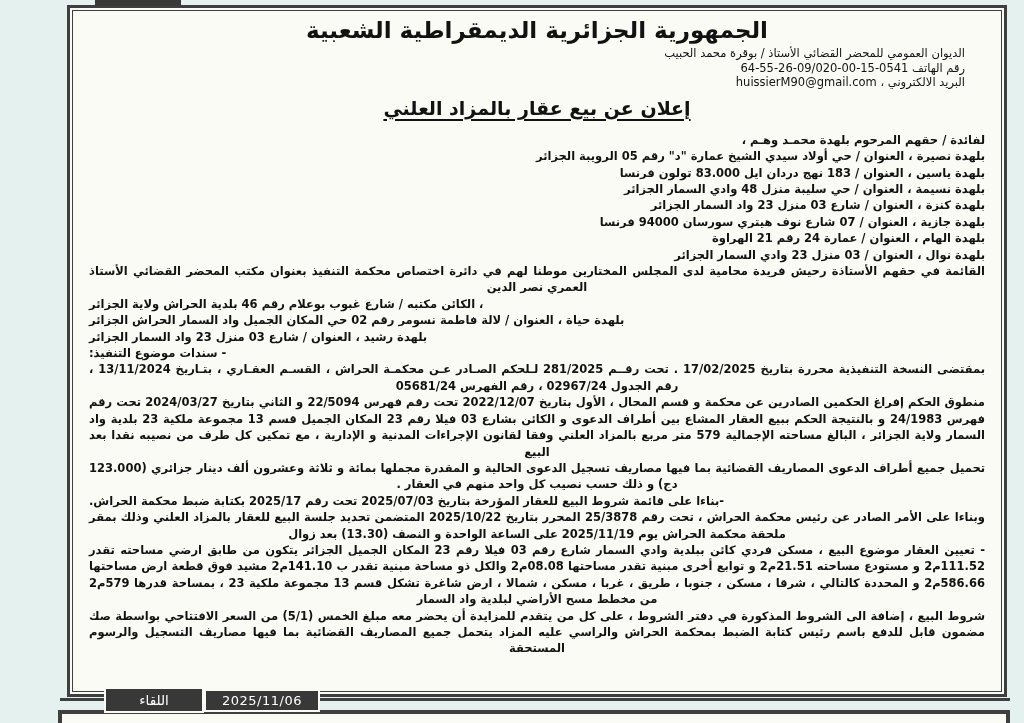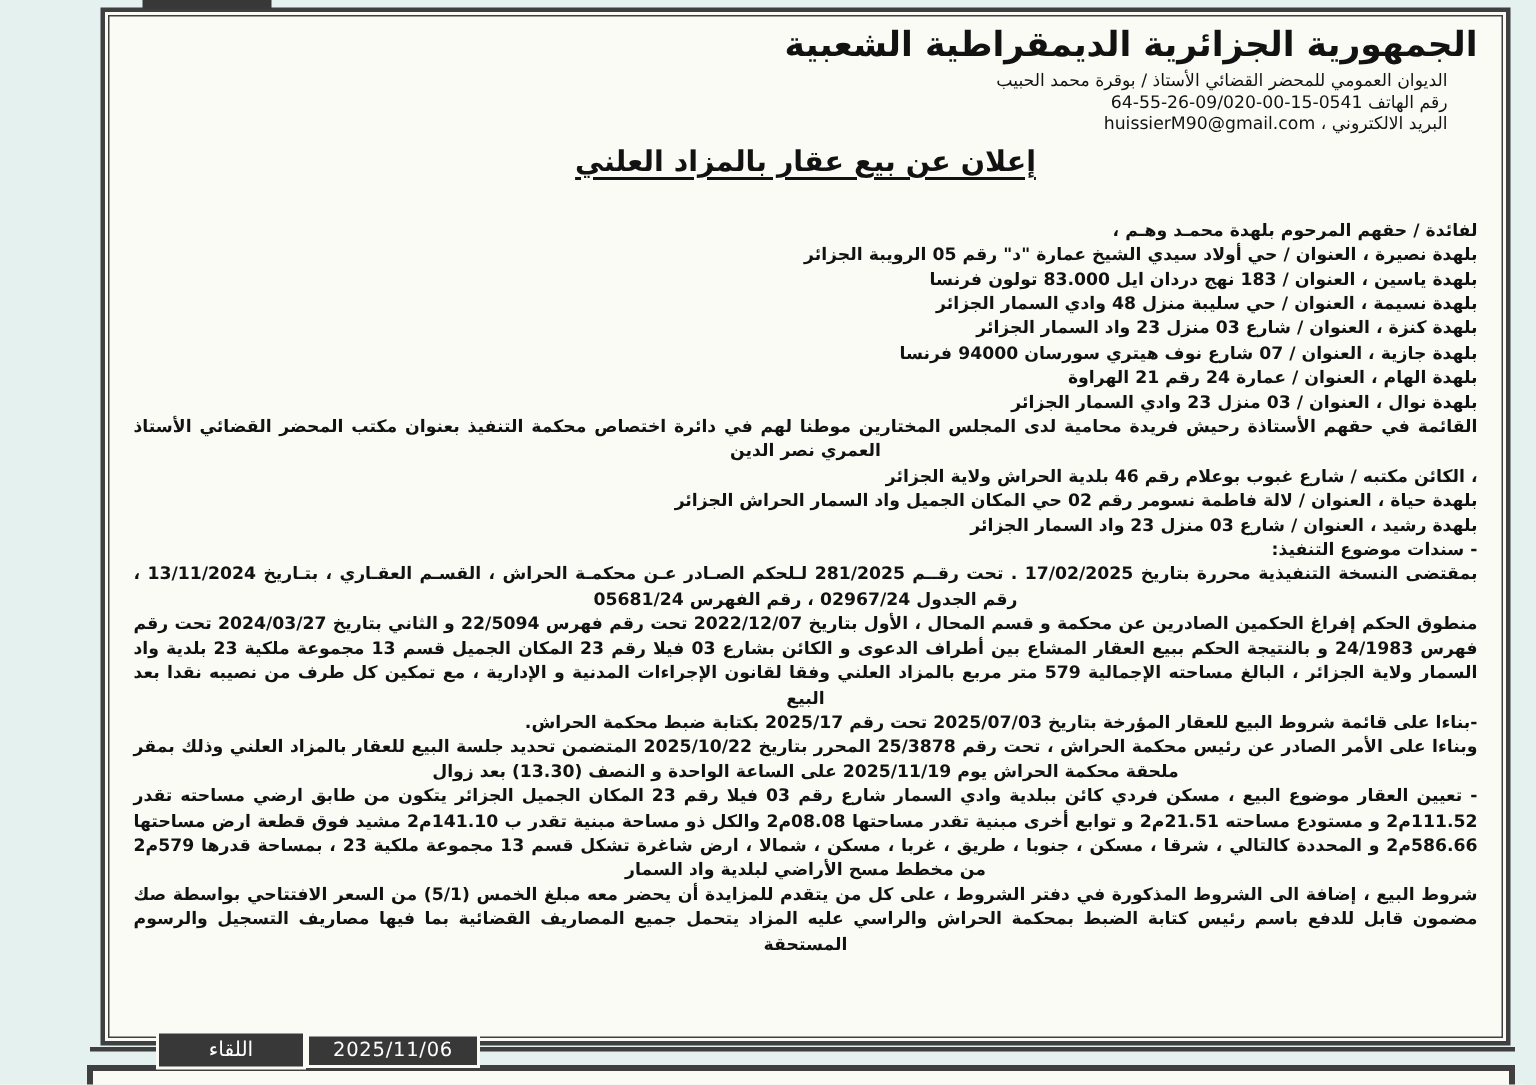--- a/index.html
+++ b/index.html
@@ -10,37 +10,37 @@
   }
   .paper{
     position:absolute;left:72px;top:10px;width:930px;height:682px;
     box-sizing:border-box;padding:4px 16px;
     background:#fbfbf6;color:#121212;
     border:1px solid #3f3f3f;
     box-shadow:0 0 0 2px #fbfbf6, 0 0 0 5px #3f3f3f;
     overflow:hidden;
   }
   .republic-title{
-    font-size:23px;font-weight:bold;margin-top:2px;direction:rtl;
+    text-align:center;font-size:23px;font-weight:bold;margin-top:2px;direction:rtl;
   }
   .office-info{
     direction:rtl;text-align:right;padding-right:20px;
     font-size:11.5px;font-weight:normal;line-height:14.6px;margin-top:3px;
   }
   .announcement-title{
     direction:rtl;text-align:center;font-size:19px;font-weight:bold;
     text-decoration:underline;text-decoration-thickness:2px;text-underline-offset:4px;
-    margin:7px 0 26px 0;
+    margin:7px 0 13px 0;
   }
   .doc-body{
     direction:rtl;font-size:11.5px;font-weight:bold;line-height:16.4px;
   }
   .bline{margin:0;}
   .bline.al-right{text-align:right;}
-  .bline.al-center{text-align:right;}
+  .bline.al-center{text-align:left;}
   .bline.al-para{text-align:justify;text-align-last:center;}
   .hrule{
     position:absolute;left:60px;top:698px;width:950px;height:3px;
     background:#3f3f3f;z-index:2;
   }
   .badge{
     position:absolute;z-index:3;background:#383838;color:#ffffff;
     font-weight:normal;display:flex;align-items:center;justify-content:center;
     box-shadow:0 0 0 2px #fbfbf6;direction:rtl;
   }
@@ -76,20 +76,21 @@
       <div class="bline al-right">بلهدة جازية ، العنوان / 07 شارع نوف هيتري سورسان 94000 فرنسا</div>
       <div class="bline al-right">بلهدة الهام ، العنوان / عمارة 24 رقم 21 الهراوة</div>
       <div class="bline al-right">بلهدة نوال ، العنوان / 03 منزل 23 وادي السمار الجزائر</div>
       <div class="bline al-para">القائمة في حقهم الأستاذة رحيش فريدة محامية لدى المجلس   المختارين موطنا لهم في دائرة اختصاص محكمة التنفيذ بعنوان مكتب المحضر القضائي الأستاذ العمري نصر الدين</div>
       <div class="bline al-center">، الكائن مكتبه / شارع غبوب بوعلام رقم 46 بلدية الحراش ولاية الجزائر</div>
       <div class="bline al-center">بلهدة حياة ، العنوان / لالة فاطمة نسومر رقم 02 حي المكان الجميل واد السمار الحراش الجزائر</div>
       <div class="bline al-center">بلهدة رشيد ، العنوان / شارع 03 منزل 23 واد السمار الجزائر</div>
       <div class="bline al-center">- سندات موضوع التنفيذ:</div>
       <div class="bline al-para">بمقتضى النسخة التنفيذية محررة بتاريخ 17/02/2025 . تحت رقــم 281/2025 لـلحكم الصـادر عـن محكمـة الحراش ، القسـم العقـاري ، بتـاريخ 13/11/2024 ، رقم الجدول 02967/24 ، رقم الفهرس 05681/24</div>
       <div class="bline al-para">منطوق الحكم إفراغ الحكمين الصادرين عن محكمة و قسم المحال ، الأول بتاريخ 2022/12/07 تحت رقم فهرس 22/5094 و الثاني بتاريخ 2024/03/27 تحت رقم فهرس 24/1983 و بالنتيجة الحكم ببيع العقار المشاع بين أطراف الدعوى و الكائن بشارع 03 فيلا رقم 23 المكان الجميل قسم 13 مجموعة ملكية 23 بلدية واد السمار ولاية الجزائر ، البالغ مساحته الإجمالية 579 متر مربع بالمزاد العلني وفقا لقانون الإجراءات المدنية و الإدارية ، مع تمكين كل طرف من نصيبه نقدا بعد البيع</div>
+      <div class="bline al-para">تحميل جميع أطراف الدعوى المصاريف القضائية بما فيها مصاريف تسجيل الدعوى الحالية و المقدرة مجملها بمائة و ثلاثة وعشرون ألف دينار جزائري (123.000 دج) و ذلك حسب نصيب كل واحد منهم في العقار .</div>
       <div class="bline al-center">-بناءا على قائمة شروط البيع للعقار المؤرخة بتاريخ 2025/07/03 تحت رقم 2025/17 بكتابة ضبط محكمة الحراش.</div>
       <div class="bline al-para">وبناءا على الأمر الصادر عن رئيس محكمة الحراش ، تحت رقم 25/3878 المحرر بتاريخ 2025/10/22 المتضمن تحديد جلسة البيع للعقار بالمزاد العلني وذلك بمقر ملحقة محكمة الحراش يوم 2025/11/19 على الساعة الواحدة و النصف (13.30) بعد زوال</div>
       <div class="bline al-para">- تعيين العقار موضوع البيع ، مسكن فردي كائن ببلدية وادي السمار شارع رقم 03 فيلا رقم 23 المكان الجميل الجزائر يتكون من طابق ارضي مساحته تقدر 111.52م2 و مستودع مساحته 21.51م2 و توابع أخرى مبنية تقدر مساحتها 08.08م2 والكل ذو مساحة مبنية تقدر ب 141.10م2 مشيد فوق قطعة ارض مساحتها 586.66م2 و المحددة كالتالي ، شرقا ، مسكن ، جنوبا ، طريق ، غربا ، مسكن ، شمالا ، ارض شاغرة تشكل قسم 13 مجموعة ملكية 23 ، بمساحة قدرها 579م2 من مخطط مسح الأراضي لبلدية واد السمار</div>
       <div class="bline al-para">شروط البيع ، إضافة الى الشروط المذكورة في دفتر الشروط ، على كل من يتقدم للمزايدة أن يحضر معه مبلغ الخمس (5/1) من السعر الافتتاحي بواسطة صك مضمون قابل للدفع باسم رئيس كتابة الضبط بمحكمة الحراش والراسي عليه المزاد يتحمل جميع المصاريف القضائية بما فيها مصاريف التسجيل والرسوم المستحقة</div>
     </div>
 </div>
 
 <div class="hrule"></div>
 <div class="badge badge-label">اللقاء</div>
 <div class="badge badge-date">2025/11/06</div>

